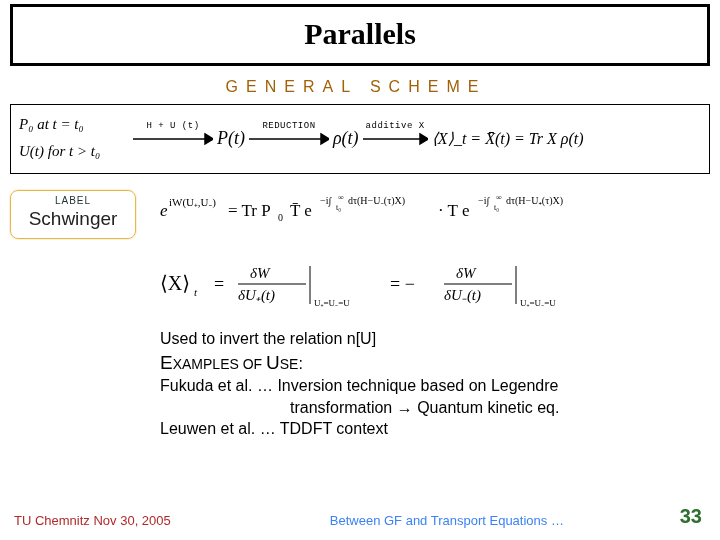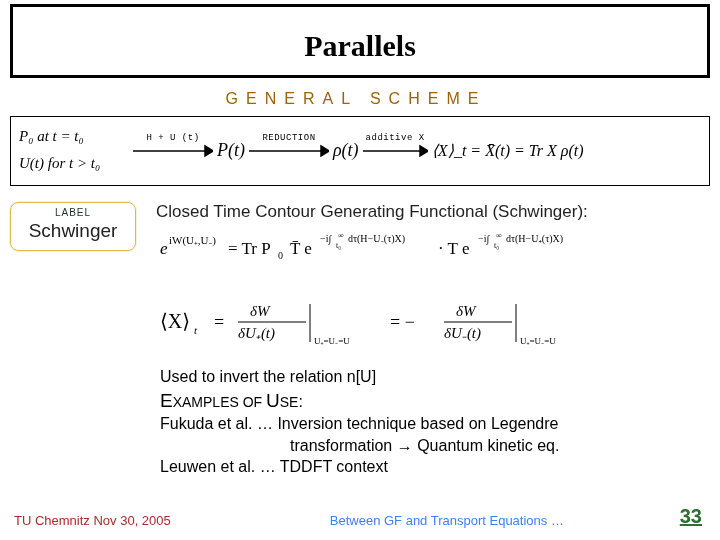--- a/index.html
+++ b/index.html
@@ -8,21 +8,21 @@
     width: 720px;
     height: 540px;
     font-family: Arial, Helvetica, sans-serif;
     background: #fff;
     position: relative;
     overflow: hidden;
   }
   .title-box {
     border: 3px solid #000;
     margin: 4px 10px 12px 10px;
-    padding: 22px 0 12px 0;
+    padding: 10px 0 12px 0;
     text-align: center;
     font-family: "Times New Roman", serif;
     font-size: 30px;
     font-weight: bold;
   }
   .gen-scheme {
     text-align: center;
     letter-spacing: 8px;
     font-size: 16px;
     color: #a16207;
@@ -117,21 +117,21 @@
     position: absolute;
     bottom: 12px;
     left: 0;
     width: 720px;
     display: flex;
     align-items: flex-end;
     font-size: 13px;
   }
   .footer .venue { color:#b02a2a; margin-left: 14px; width: 200px;}
   .footer .mid { flex:1; text-align:center; color:#3b82f6;}
-  .footer .pg { color:#2f6f2f; font-size:20px; font-weight:bold; margin-right:18px;text-decoration:underline;}
+  .footer .pg { color:#2f6f2f; font-size:20px; font-weight:bold; margin-right:18px;}
 </style>
 </head>
 <body>
 
 <div class="title-box">Parallels</div>
 
 <div class="gen-scheme">GENERAL  SCHEME</div>
 
 <div class="diagram-row">
   <div class="diagram-col1">
@@ -170,23 +170,20 @@
   <div class="math" style="font-size:16px">⟨X⟩_t = X̄(t) = Tr X ρ(t)</div>
 </div>
 
 <div class="mid-row">
   <div class="label-box">
     <div class="label-small">LABEL</div>
     <div class="label-big">Schwinger</div>
   </div>
 
   <div style="flex:1">
-    <div class="section-head">
-      <span>Closed Time Contour Generating Functional (Schwinger):</span>
-    </div>
     <div class="formula-stack">
       <svg class="formula-svg" width="540" height="42">
         <text x="0" y="26" font-size="17" font-style="italic">e</text>
         <text x="9" y="16" font-size="11">iW(U₊,U₋)</text>
         <text x="68" y="26" font-size="17">= Tr P</text>
         <text x="118" y="31" font-size="10">0</text>
         <text x="130" y="26" font-size="17">T̄ e</text>
         <text x="160" y="14" font-size="10">−i∫</text>
         <text x="178" y="10" font-size="8">∞</text>
         <text x="176" y="20" font-size="8">t₀</text>

